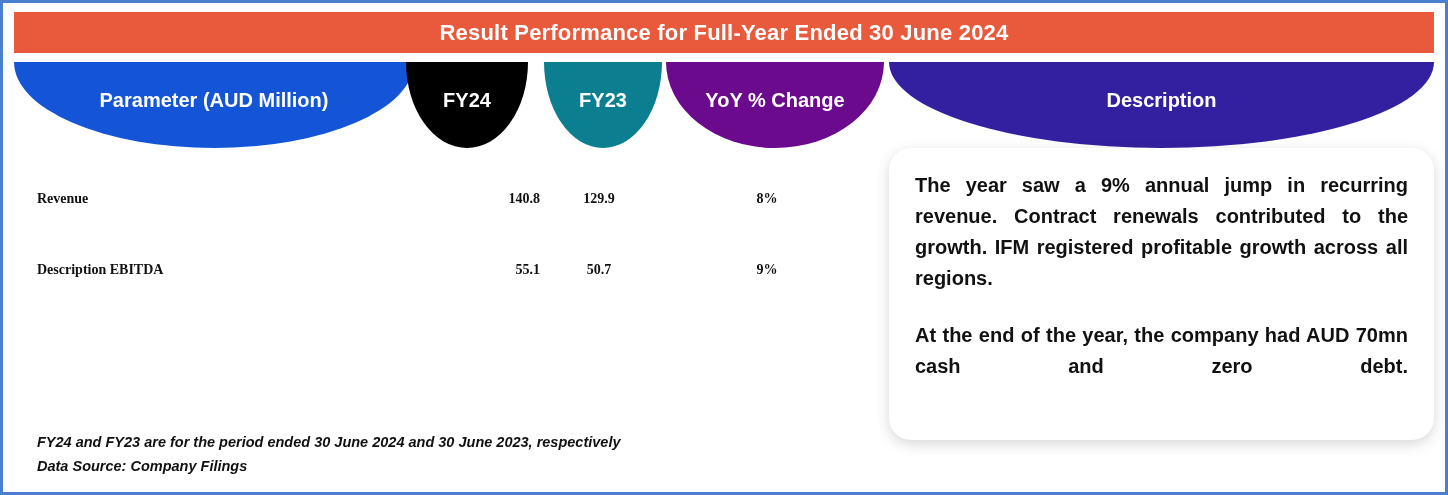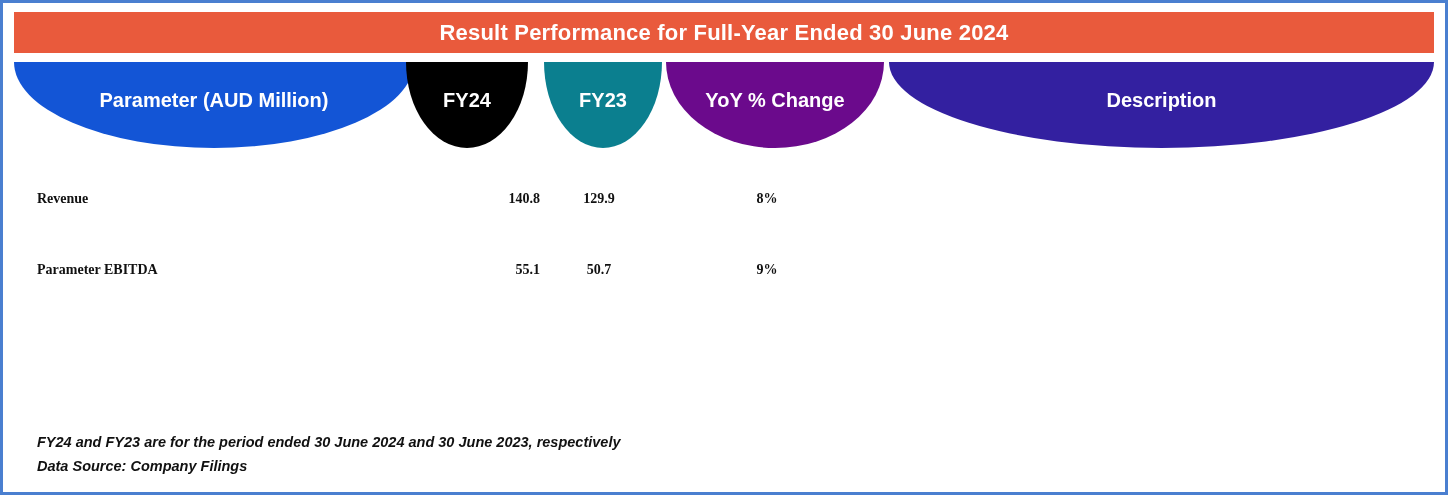--- a/index.html
+++ b/index.html
@@ -162,27 +162,31 @@
     </div>
 
     <div class="table-area">
       <div class="row row-0">
         <div class="c-param">Revenue</div>
         <div class="c-fy24">140.8</div>
         <div class="c-fy23">129.9</div>
         <div class="c-yoy">8%</div>
       </div>
       <div class="row row-1">
-        <div class="c-param">Parameter EBITDA</div>
+        <div class="c-param">Description EBITDA</div>
         <div class="c-fy24">55.1</div>
         <div class="c-fy23">50.7</div>
         <div class="c-yoy">9%</div>
       </div>
     </div>
 
     <div class="footnotes">
       <div>FY24 and FY23 are for the period ended 30 June 2024 and 30 June 2023, respectively</div>
       <div>Data Source: Company Filings</div>
     </div>
 
+    <div class="desc-card">
+      <p class="desc-p">The year saw a 9% annual jump in recurring revenue. Contract renewals contributed to the growth. IFM registered profitable growth across all regions.</p>
+      <p class="desc-p last">At the end of the year, the company had  AUD 70mn cash and zero debt.</p>
+    </div>
 
   </div>
 </div>
 
 </body></html>

